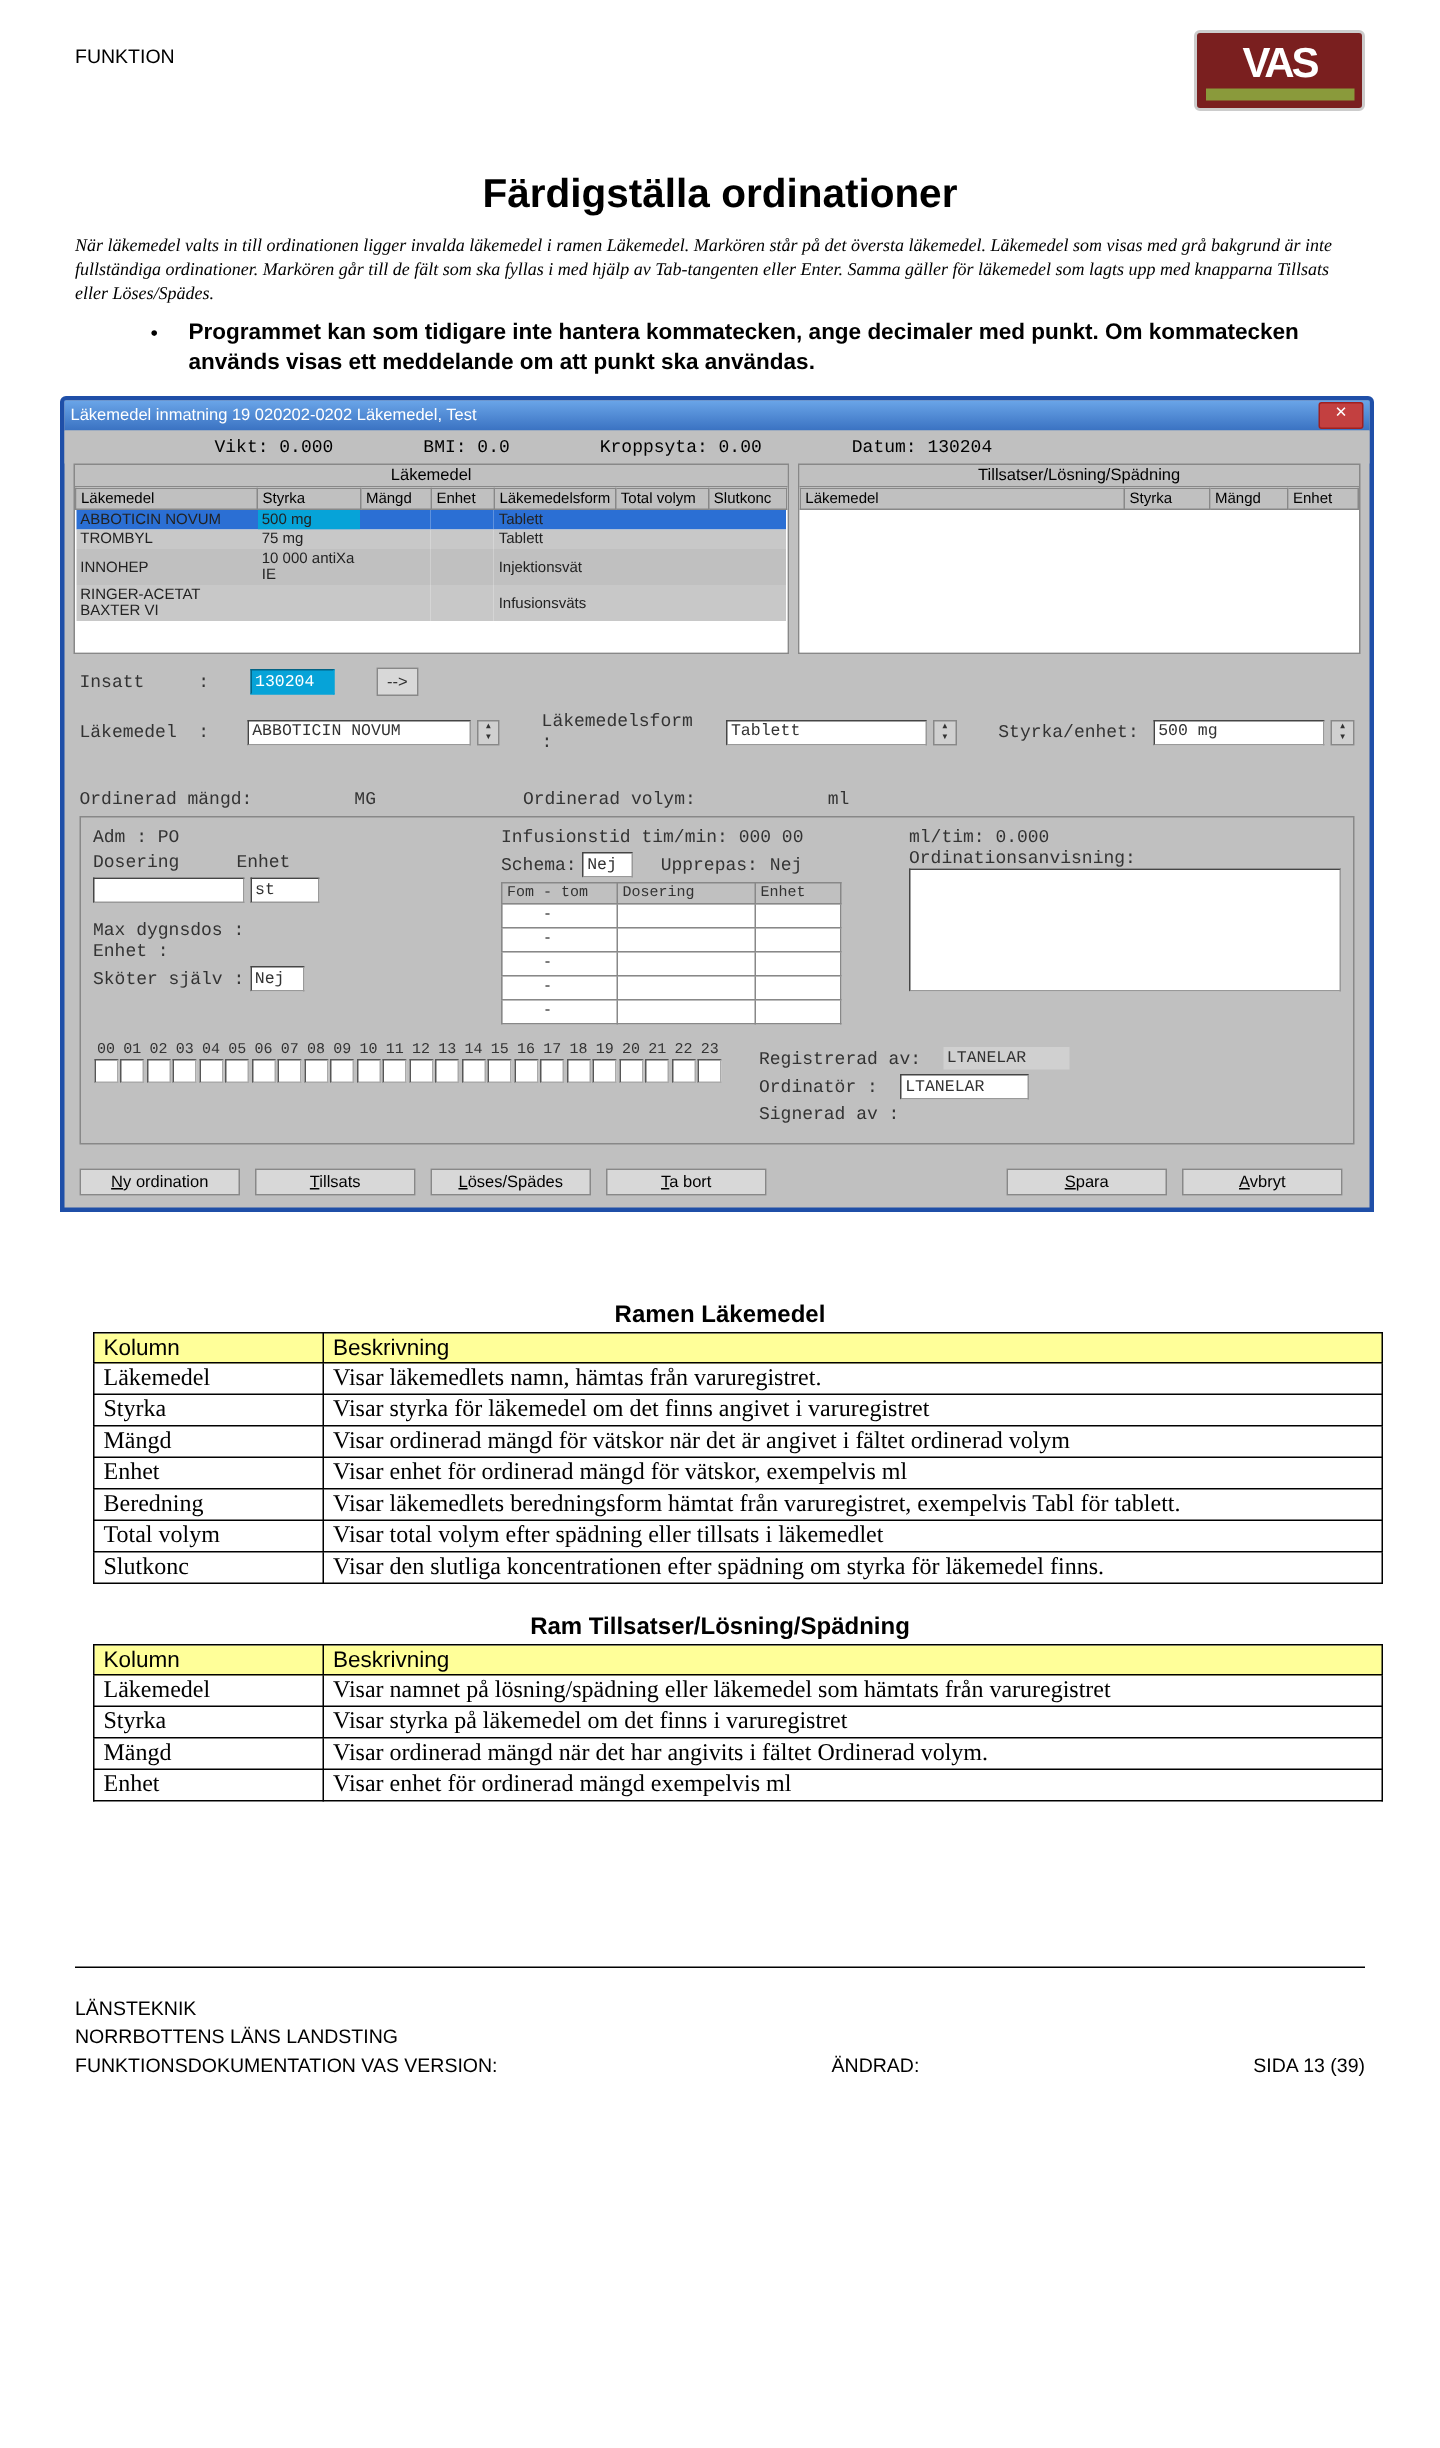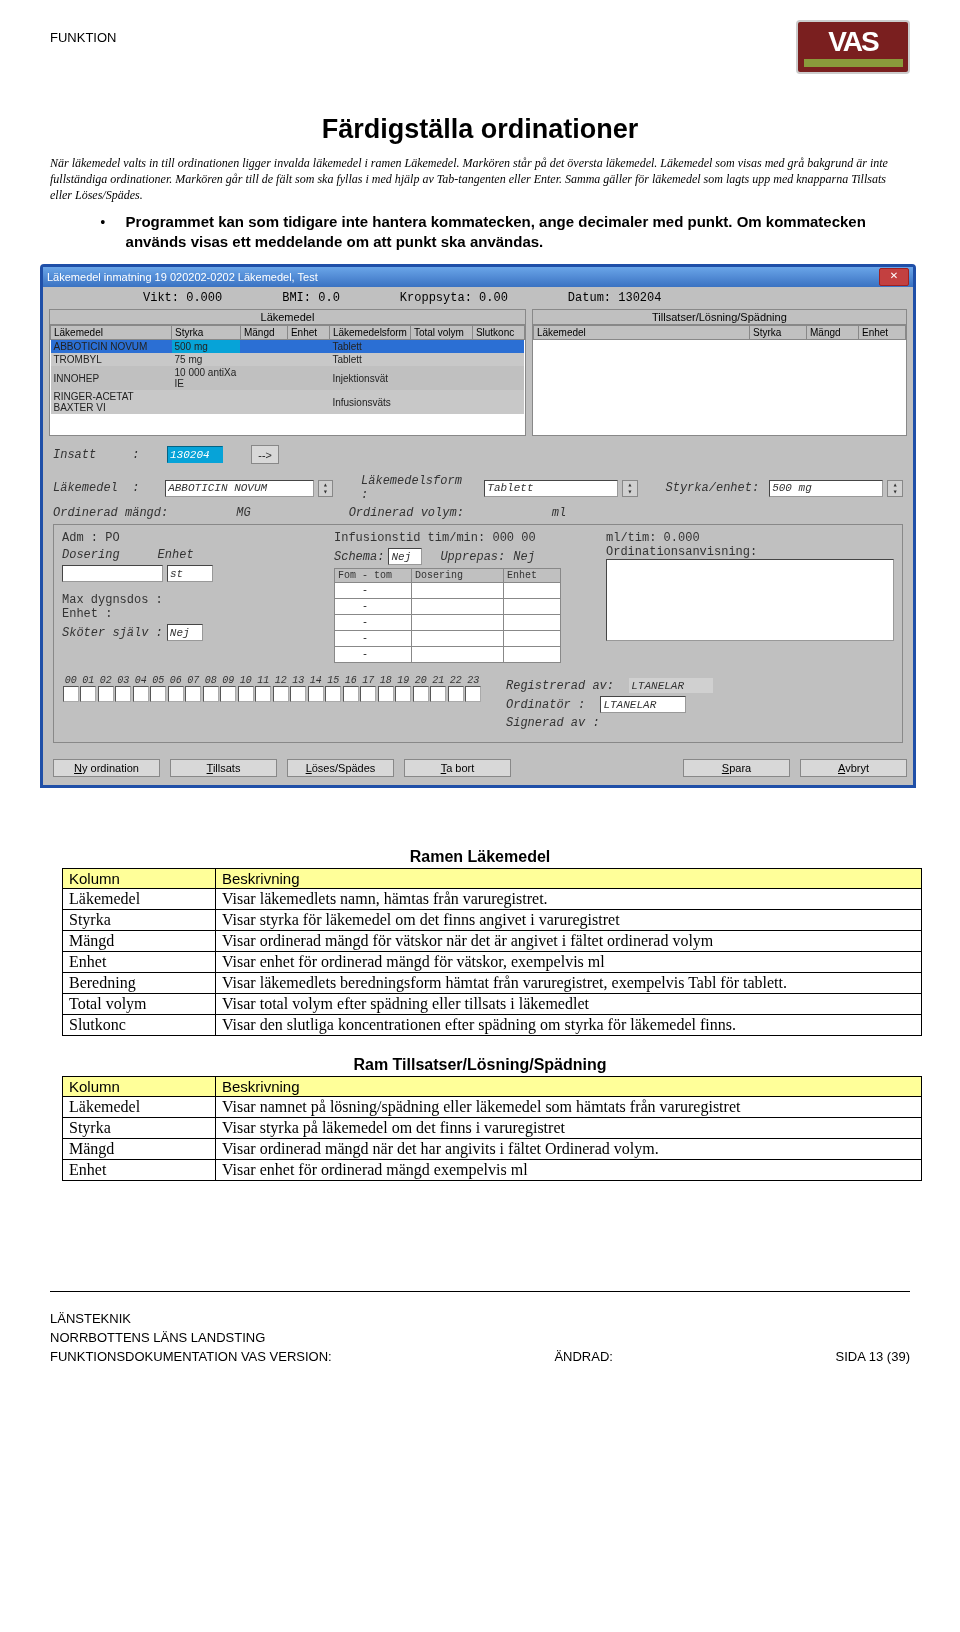--- a/index.html
+++ b/index.html
@@ -26,36 +26,36 @@
   .pane-title { background:#c0c0c0; text-align:center; font-size:11px; border-bottom:1px solid #888; padding:1px 0; }
   .pane-left { flex:1.12; }
   .pane-right { flex:0.88; }
   .grid { width:100%; border-collapse:collapse; font-size:11px; }
   .grid th { background:#c0c0c0; border:1px solid #888; font-weight:normal; text-align:left; padding:1px 3px; font-size:10px;}
   .grid td { border:0; padding:1px 3px; font-size:10px; color:#222;}
   .grid tr.sel { background:#2b6fd4; color:#fff; }
   .grid tr.sel td.hl { background:#06a3d8; }
   .grid-area { background:#fff; height:110px; overflow:hidden;}
   .form-area { padding:6px 10px; font-family:"Courier New",monospace; font-size:12px; color:#333;}
-  .fa-row { display:flex; align-items:center; margin:3px 0; gap:4px;font-style:italic;}
+  .fa-row { display:flex; align-items:center; margin:3px 0; gap:4px;}
   .lbl { display:inline-block; }
   .w110{width:110px;}
   .inp { background:#fff; border:1px inset #999; padding:0 2px; height:15px; font-family:"Courier New",monospace; font-size:11px; display:inline-flex; align-items:center;}
   .inp.hl { background:#06a3d8; color:#fff; border-color:#06a3d8;}
   .btn-sm { background:#d8d8d8; border:1px solid #888; padding:0 6px; height:17px; font-size:11px; display:inline-flex; align-items:center; font-family:Tahoma,Arial;}
   .spin { width:14px; height:15px; border:1px solid #888; background:#d0d0d0; font-size:8px; text-align:center; line-height:7px;}
   .inner-panel { border:1px solid #888; padding:6px 8px; margin:4px 0;}
   .sched-table td { border-bottom:1px solid #888; border-right:1px solid #888;}
   .textarea { background:#fff; border:1px inset #999; height:80px; }
   .cols3 { display:flex; gap:20px;}
   .hours { display:flex; gap:0; }
   .hour-col { width:17.5px; text-align:center;}
   .hour-lbl { font-size:10px; font-family:"Courier New",monospace; }
   .hour-box { width:14px; height:14px; background:#fff; border:1px inset #aaa; margin:0 auto;}
-  .btn-bar { display:flex; gap:10px; padding:6px 6px 8px 10px; font-family:Tahoma,Arial; }
+  .btn-bar { display:flex; gap:10px; padding:6px 18px 8px 10px; font-family:Tahoma,Arial; }
   .wbtn { background:#d8d8d8; border:1px solid #888; padding:2px 10px; font-size:11px; min-width:85px; text-align:center;}
   .wbtn u { text-decoration:underline; }
   .flex1{flex:1;}
 
   
   h3.sect { font-family:Arial,sans-serif; font-weight:bold; font-size:16px; text-align:center; margin:20px 0 2px 0;}
   table.desc { width:100%; border-collapse:collapse; font-size:16px;margin-left:12px; }
   table.desc th, table.desc td { border:1px solid #000; padding:1px 6px; vertical-align:top; text-align:left;}
   table.desc th { background:#ffff99; font-family:Arial,sans-serif; font-weight:normal; font-size:15px;}
   table.desc td:first-child { width:140px; }
@@ -181,21 +181,21 @@
         <span class="spin">▴<br>▾</span>
         <span style="width:20px"></span>
         <span class="lbl">Läkemedelsform :</span>
         <span class="inp" style="width:130px;margin-left:6px">Tablett</span>
         <span class="spin">▴<br>▾</span>
         <span style="width:20px"></span>
         <span class="lbl">Styrka/enhet:</span>
         <span class="inp" style="width:110px;margin-left:6px">500 mg</span>
         <span class="spin">▴<br>▾</span>
       </div>
-      <div class="fa-row" style="margin-top:4px">
+      <div class="fa-row" style="margin-top:24px">
         <span class="lbl">Ordinerad mängd:</span>
         <span style="width:60px"></span>
         <span>MG</span>
         <span style="width:90px"></span>
         <span class="lbl">Ordinerad volym:</span>
         <span style="width:80px"></span>
         <span>ml</span>
       </div>
 
       <div class="inner-panel">

